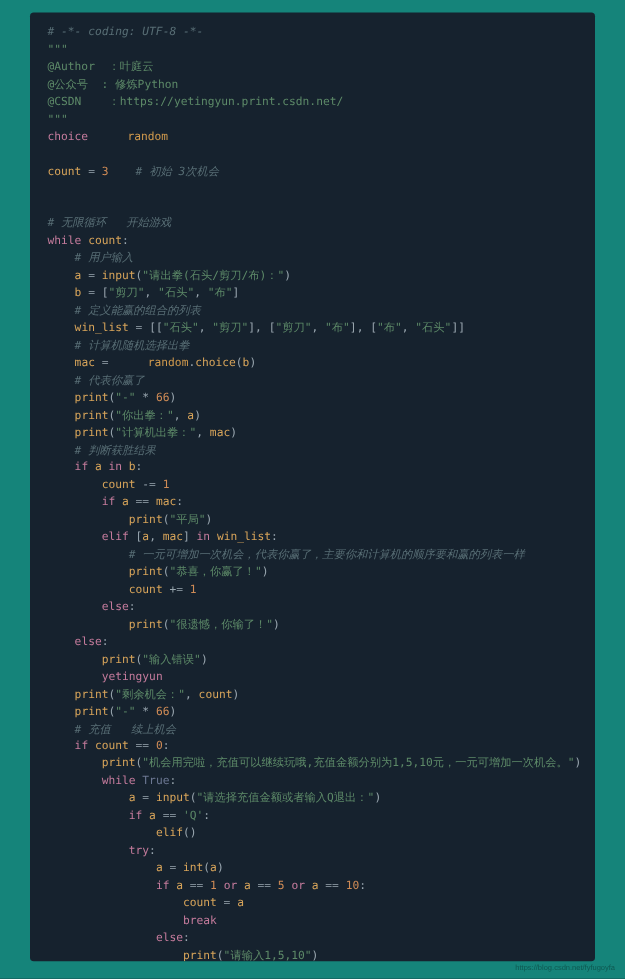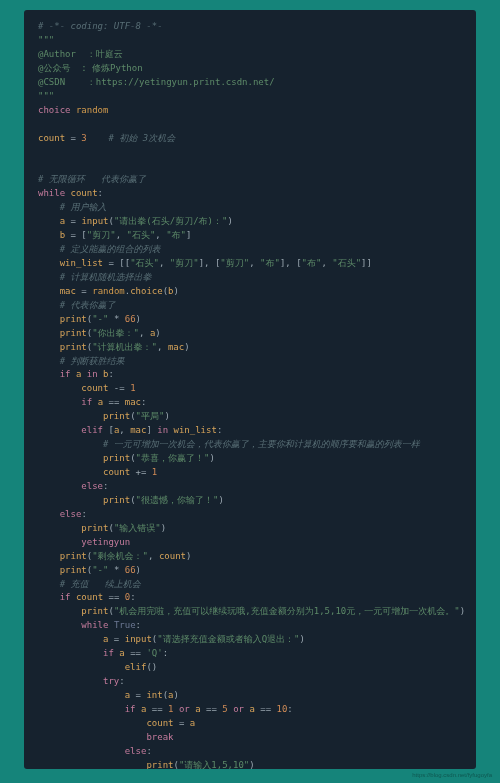--- a/index.html
+++ b/index.html
@@ -33,41 +33,41 @@
     color: rgba(0,0,0,0.35);
     font-size: 6px;
     font-family: Arial, sans-serif;
   }
   
   .c  { color: #586e75; font-style: italic; } 
   .s  { color: #5d8a68; }                     
   .k  { color: #c47b9c; }                     
   .kw { color: #6c7893; }                     
   .n  { color: #d7a45a; }                     
-  .m  { color: #d19a4d; }                     
+  .m  { color: #d19a4d; margin-left: 26px; }                     
   .nu { color: #cf8b56; }                     
   .o  { color: #9aa7b0; }                     
   .b  { color: #d7a45a; }                     
 </style>
 </head>
 <body>
 
 <div class="code-panel">
   <pre id="code"><span class="c"># -*- coding: UTF-8 -*-</span>
 <span class="s">"""</span>
 <span class="s">@Author  ：叶庭云</span>
 <span class="s">@公众号  : 修炼Python</span>
 <span class="s">@CSDN    ：https://yetingyun.print.csdn.net/</span>
 <span class="s">"""</span>
 <span class="k">choice</span><span class="o"> </span><span class="m">random</span>
 
 <span class="n">count</span><span class="o"> = </span><span class="nu">3</span><span class="o">    </span><span class="c"># 初始 3次机会</span>
 
 
-<span class="c"># 无限循环   代表你赢了</span>
+<span class="c"># 无限循环   开始游戏</span>
 <span class="k">while</span><span class="o"> </span><span class="n">count</span><span class="o">:</span>
 <span class="o">    </span><span class="c"># 用户输入</span>
 <span class="o">    </span><span class="n">a</span><span class="o"> = </span><span class="b">input</span><span class="o">(</span><span class="s">"请出拳(石头/剪刀/布)："</span><span class="o">)</span>
 <span class="o">    </span><span class="n">b</span><span class="o"> = [</span><span class="s">"剪刀"</span><span class="o">, </span><span class="s">"石头"</span><span class="o">, </span><span class="s">"布"</span><span class="o">]</span>
 <span class="o">    </span><span class="c"># 定义能赢的组合的列表</span>
 <span class="o">    </span><span class="n">win_list</span><span class="o"> = [[</span><span class="s">"石头"</span><span class="o">, </span><span class="s">"剪刀"</span><span class="o">], [</span><span class="s">"剪刀"</span><span class="o">, </span><span class="s">"布"</span><span class="o">], [</span><span class="s">"布"</span><span class="o">, </span><span class="s">"石头"</span><span class="o">]]</span>
 <span class="o">    </span><span class="c"># 计算机随机选择出拳</span>
 <span class="o">    </span><span class="n">mac</span><span class="o"> = </span><span class="m">random</span><span class="o">.</span><span class="n">choice</span><span class="o">(</span><span class="n">b</span><span class="o">)</span>
 <span class="o">    </span><span class="c"># 代表你赢了</span>
 <span class="o">    </span><span class="b">print</span><span class="o">(</span><span class="s">"-"</span><span class="o"> * </span><span class="nu">66</span><span class="o">)</span>

